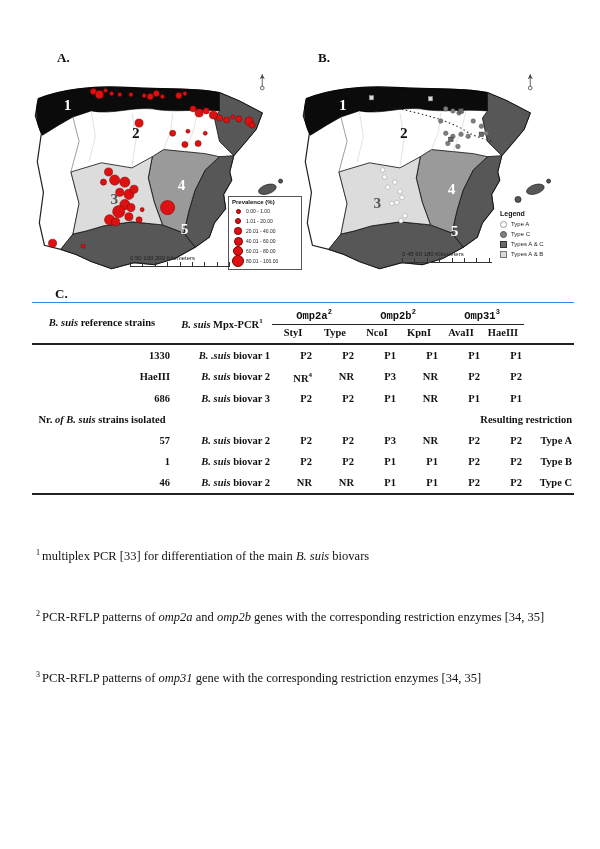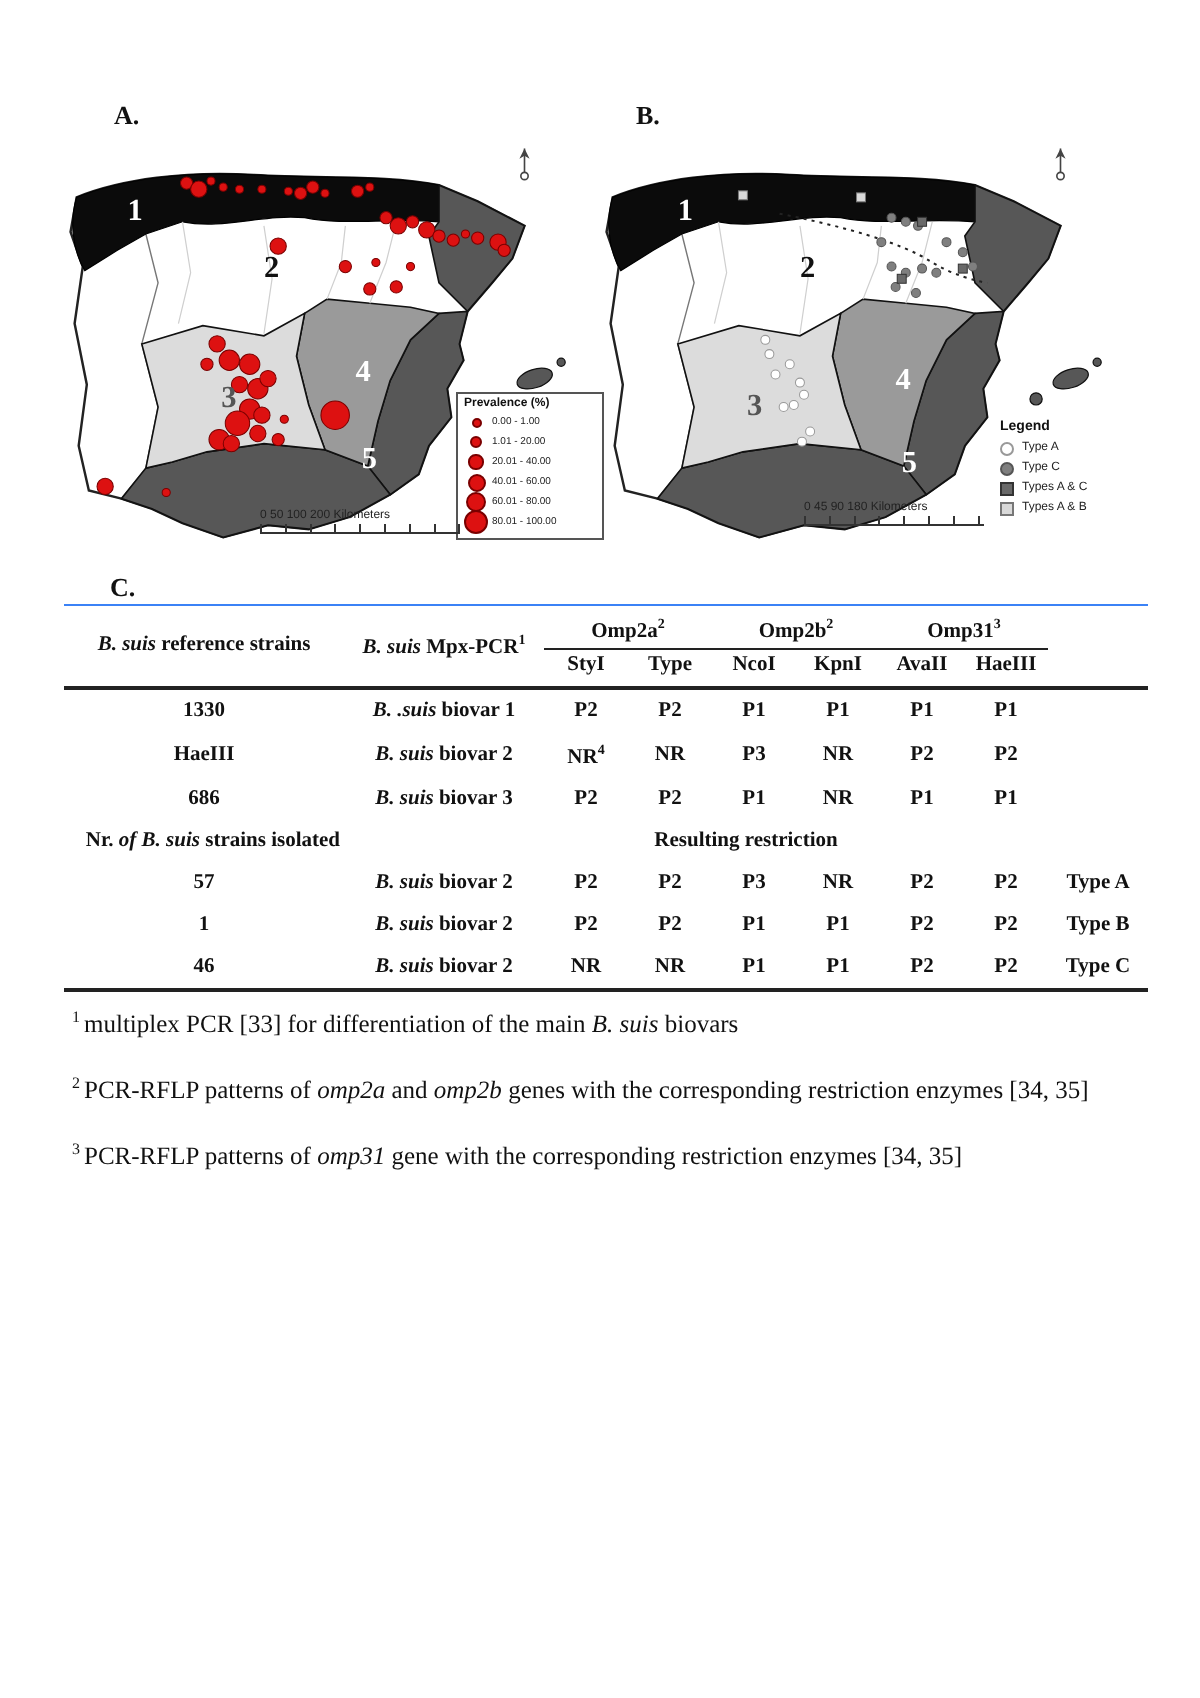--- a/index.html
+++ b/index.html
@@ -39,30 +39,30 @@
   #scale-b{left:402px;top:251px;width:100px;}
   .ruler{height:4px;border-bottom:1px solid #333;margin-top:1px;
     background-image:repeating-linear-gradient(90deg,#333 0,#333 1px,transparent 1px,transparent 12.4px);}
   #scale-a .ruler{width:100px;}
   #scale-b .ruler{width:90px;}
 
   
   .c-table{position:absolute;left:32px;top:302px;width:542px;border-collapse:collapse;
     border-top:1px solid #3b82f6;border-bottom:2px solid #222;font-size:10.5px;}
   .c-table th,.c-table td{font-weight:bold;text-align:center;padding:4px 2px;vertical-align:middle;}
-  .c-table th.grp{border-bottom:1px solid #222;padding:5px 2px 2px 2px;}
+  .c-table th.grp{border-bottom:1px solid #222;padding:5px 2px 2px 2px;font-family:Liberation Mono, monospace;}
   .c-table thead tr.sub th{border-bottom:2px solid #222;padding:2px 2px 5px 2px;}
   .c-table th.span2{border-bottom:2px solid #222;}
-  .c-table td{padding:5px 2px;}
-  .c-table td.left-cell{text-align:right;padding-left:2px;}
+  .c-table td{padding:5px 2px;text-align:right;}
+  .c-table td.left-cell{text-align:center;padding-left:2px;}
   sup{font-size:7px;}
 
   
   .footnotes{position:absolute;left:36px;top:504px;width:535px;font-size:12.5px;}
-  .fn{margin-bottom:16px;line-height:1.25;}
+  .fn{margin-bottom:16px;line-height:1.25;margin-top:44px;}
   .fn sup{font-size:8px;margin-right:2px;}
 </style>
 </head>
 <body>
 
 <div class="panel-label" id="label-a">A.</div>
 <div class="panel-label" id="label-b">B.</div>
 <div class="panel-label" id="label-c">C.</div>
 
 <svg width="0" height="0" style="position:absolute">

